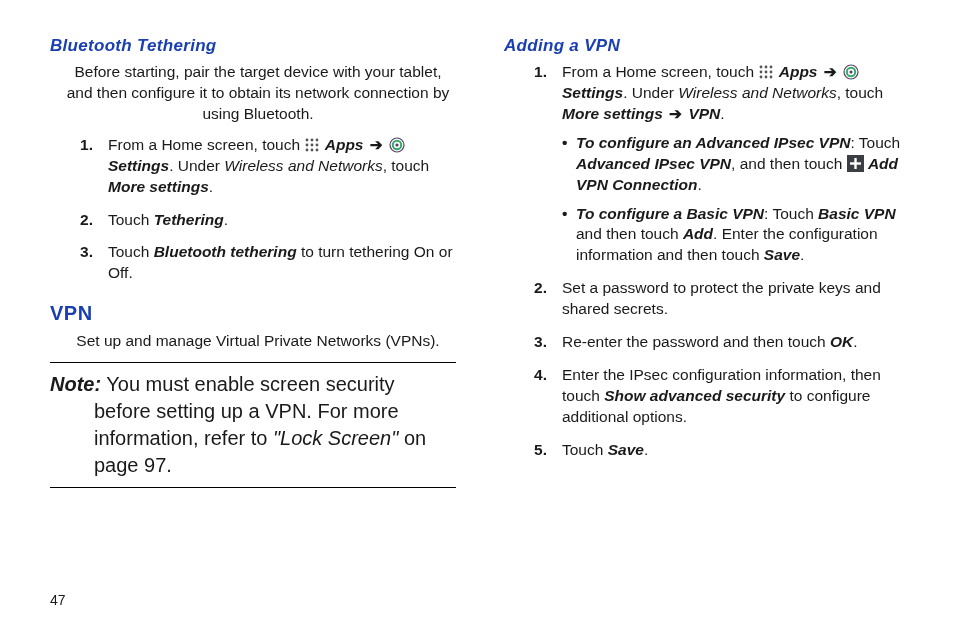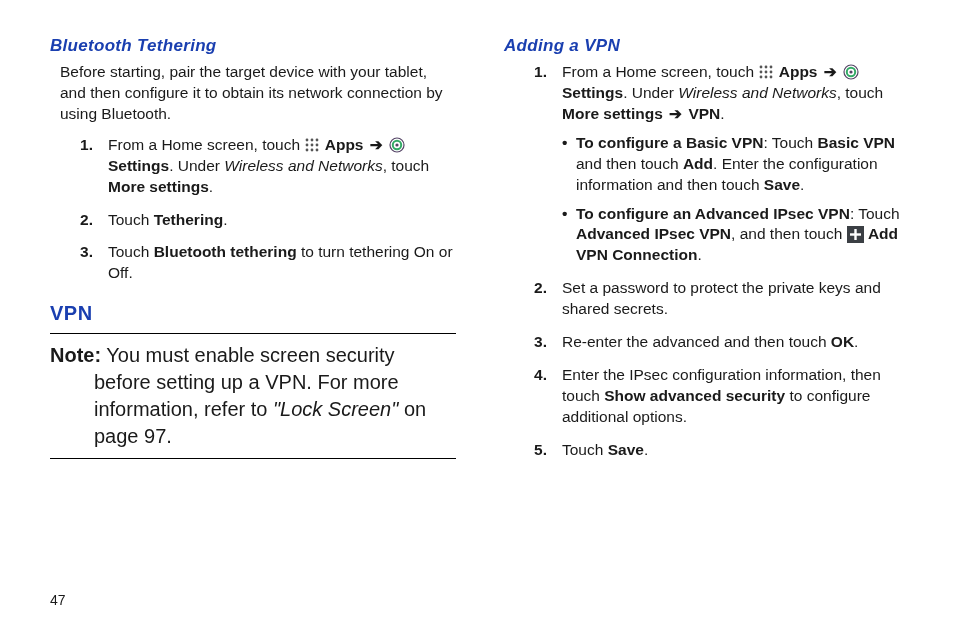--- a/index.html
+++ b/index.html
@@ -40,21 +40,21 @@
     color: #1a3fb0;
     font-size: 20px;
     letter-spacing: 0.5px;
     margin: 18px 0 6px 0;
   }
   p {
     margin: 0 0 10px 0;
     font-size: 15.5px;
     line-height: 1.35;
   }
-  .body-indent { margin-left: 10px; }
+  .body-indent { margin-left: 10px; text-align: center; }
   ol.steps {
     list-style: none;
     padding: 0;
     margin: 6px 0 0 0;
     counter-reset: step;
   }
   ol.steps > li {
     counter-increment: step;
     position: relative;
     padding-left: 58px;
@@ -81,21 +81,21 @@
     font-size: 15.5px;
     line-height: 1.35;
   }
   ul.bullets > li::before {
     content: "•";
     position: absolute;
     left: 0;
     top: 0;
     font-weight: 700;
   }
-  .b { font-weight: 700; }
+  .b { font-weight: 700; font-style: italic; }
   .i { font-style: italic; }
   .arrow {
     display: inline-block;
     font-weight: 700;
     padding: 0 2px;
   }
   .icon {
     display: inline-block;
     vertical-align: middle;
     position: relative;
@@ -159,20 +159,21 @@
       </li>
       <li>
         <span>Touch </span><span class="b">Tethering</span><span>.</span>
       </li>
       <li>
         <span>Touch </span><span class="b">Bluetooth tethering</span><span> to turn tethering On or Off.</span>
       </li>
     </ol>
 
     <div class="h2">VPN</div>
+    <p class="body-indent">Set up and manage Virtual Private Networks (VPNs).</p>
 
     <hr class="rule">
     <div class="note">
       <span class="b">Note:</span><span> You must enable screen security before setting up a VPN. For more information, refer to </span><span class="i">"Lock Screen"</span><span> on page 97.</span>
     </div>
     <hr class="rule">
 
   </div>
 
   <div class="col">
@@ -200,39 +201,39 @@
               <circle cx="8" cy="8" r="7" fill="none" stroke="#546" stroke-width="1.2"></circle>
               <circle cx="8" cy="8" r="4.2" fill="none" stroke="#3a6" stroke-width="2"></circle>
               <circle cx="8" cy="8" r="1.6" fill="#546"></circle>
             </svg></span>
         <span class="b">Settings</span><span>. </span>
         <span>Under </span><span class="i">Wireless and Networks</span><span>, touch </span><span class="b">More settings </span><span class="arrow">➔</span>
         <span class="b">VPN</span><span>.</span>
 
         <ul class="bullets">
           <li>
-            <span class="b">To configure a Basic VPN</span><span>: Touch </span><span class="b">Basic VPN</span><span> and then touch </span><span class="b">Add</span><span>. Enter the configuration information and then touch </span><span class="b">Save</span><span>.</span>
-          </li>
-          <li>
             <span class="b">To configure an Advanced IPsec VPN</span><span>: Touch </span><span class="b">Advanced IPsec VPN</span><span>, and then touch </span><span class="icon"><svg width="17" height="17" viewBox="0 0 17 17">
                   <rect x="0" y="0" width="17" height="17" fill="#3b3f44"></rect>
                   <rect x="7.3" y="3" width="2.4" height="11" fill="#fff"></rect>
                   <rect x="3" y="7.3" width="11" height="2.4" fill="#fff"></rect>
                 </svg></span>
             <span class="b">Add VPN Connection</span><span>.</span>
           </li>
+          <li>
+            <span class="b">To configure a Basic VPN</span><span>: Touch </span><span class="b">Basic VPN</span><span> and then touch </span><span class="b">Add</span><span>. Enter the configuration information and then touch </span><span class="b">Save</span><span>.</span>
+          </li>
         </ul>
       </li>
 
       <li>
         <span>Set a password to protect the private keys and shared secrets.</span>
       </li>
 
       <li>
-        <span>Re-enter the advanced and then touch </span><span class="b">OK</span><span>.</span>
+        <span>Re-enter the password and then touch </span><span class="b">OK</span><span>.</span>
       </li>
 
       <li>
         <span>Enter the IPsec configuration information, then touch </span><span class="b">Show advanced security</span><span> to configure additional options.</span>
       </li>
 
       <li>
         <span>Touch </span><span class="b">Save</span><span>.</span>
       </li>
     </ol>

